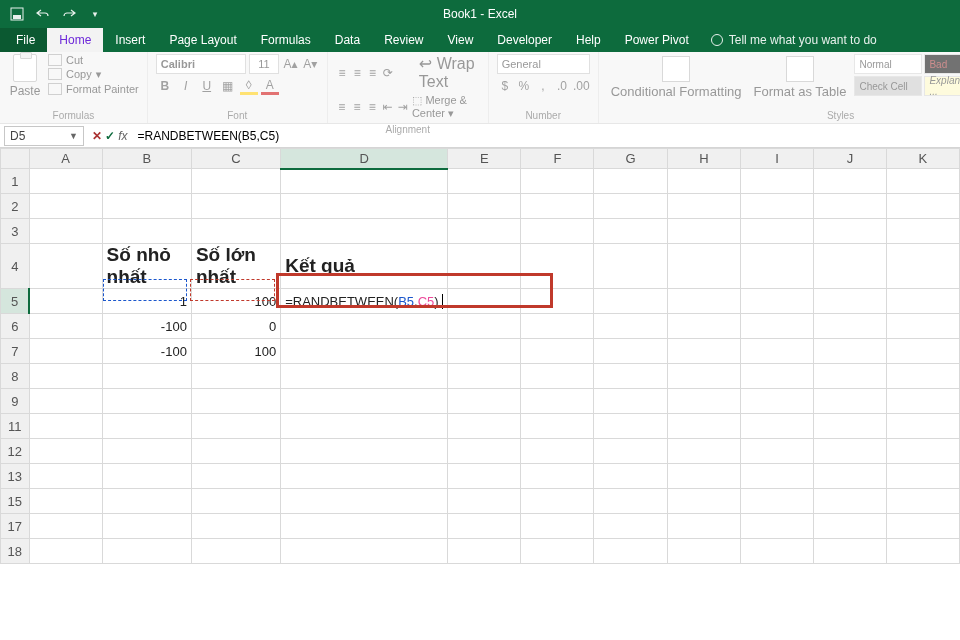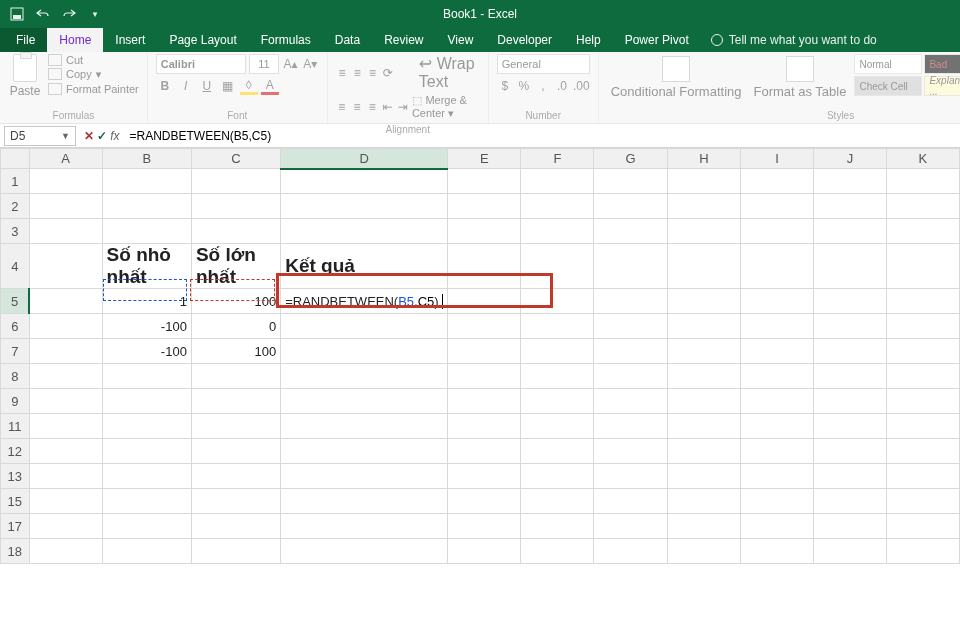--- a/index.html
+++ b/index.html
@@ -41,41 +41,41 @@
   .cellstyles{display:flex;flex-wrap:wrap;gap:2px;width:220px;align-content:flex-start;}
   .cellstyles .cs{width:68px;height:20px;border:1px solid #d5d5d5;font-size:10px;display:flex;align-items:center;padding-left:4px;}
   .cs.normal{background:#fff;}
   .cs.bad{background:#000000;color:#a33;}
   .cs.good{background:#d9f2d9;color:#276b27;}
   .cs.check{background:#c7c7c7;}
   .cs.expl{background:#fef9c3;font-style:italic;}
   .cs.input{background:#f5e7c0;}
   
   .fbar{height:24px;border-bottom:1px solid #d5d5d5;display:flex;align-items:center;background:#fff;}
-  .namebox{width:72px;height:20px;border:1px solid #c7c7c7;margin:0 4px;display:flex;align-items:center;padding:0 5px;font-size:12px;}
+  .namebox{width:80px;height:20px;border:1px solid #c7c7c7;margin:0 4px;display:flex;align-items:center;padding:0 5px;font-size:12px;}
   .namebox .dd{margin-left:auto;font-size:9px;color:#666;}
   .fx-controls{display:flex;align-items:center;gap:3px;padding:0 4px;}
   .fx-controls .x{color:#a33;font-weight:bold;}
   .fx-controls .chk{color:#0d6b3d;font-weight:bold;}
   .fx-controls .fx{font-style:italic;color:#666;font-size:12px;}
   .formula-input{flex:1;height:20px;border:none;font-size:12px;padding:0 6px;outline:none;}
   
   .gridwrap{position:relative;}
   table.grid{border-collapse:collapse;table-layout:fixed;}
   table.grid th,table.grid td{border:1px solid #d9d9d9;font-size:13px;}
   .corner{width:32px;height:20px;background:#f0f0f0;border:1px solid #ccc;}
   .colh{height:20px;background:#f0f0f0;text-align:center;font-weight:normal;color:#555;font-size:12px;width:90px;}
   .colh.selD{background:#d5e6dd;border-bottom:2px solid #0d6b3d;}
   .rowh{width:32px;background:#f0f0f0;text-align:center;font-weight:normal;color:#555;font-size:12px;}
   .rowh.sel5{background:#d5e6dd;border-right:2px solid #0d6b3d;}
   td.cell{height:25px;padding:0 4px;text-align:right;color:#222;font-size:15px;}
   td.cell.header{font-weight:bold;font-size:19px;text-align:left;}
   td.cell.formula{text-align:left;position:relative;white-space:nowrap;overflow:visible;}
   .cell.formula .ref-b{color:#1a56cc;}
-  .cell.formula .ref-c{color:#000000;}
+  .cell.formula .ref-c{color:#ec4899;}
   
   .overlay{position:absolute;pointer-events:none;}
   .ants-b{border:1.5px dashed #1a56cc;}
   .ants-c{border:1.5px dashed #c0392b;}
   .redbox{border:3px solid #c0392b;}
   .focuscell{position:relative;}
 </style>
 </head>
 <body>
 

